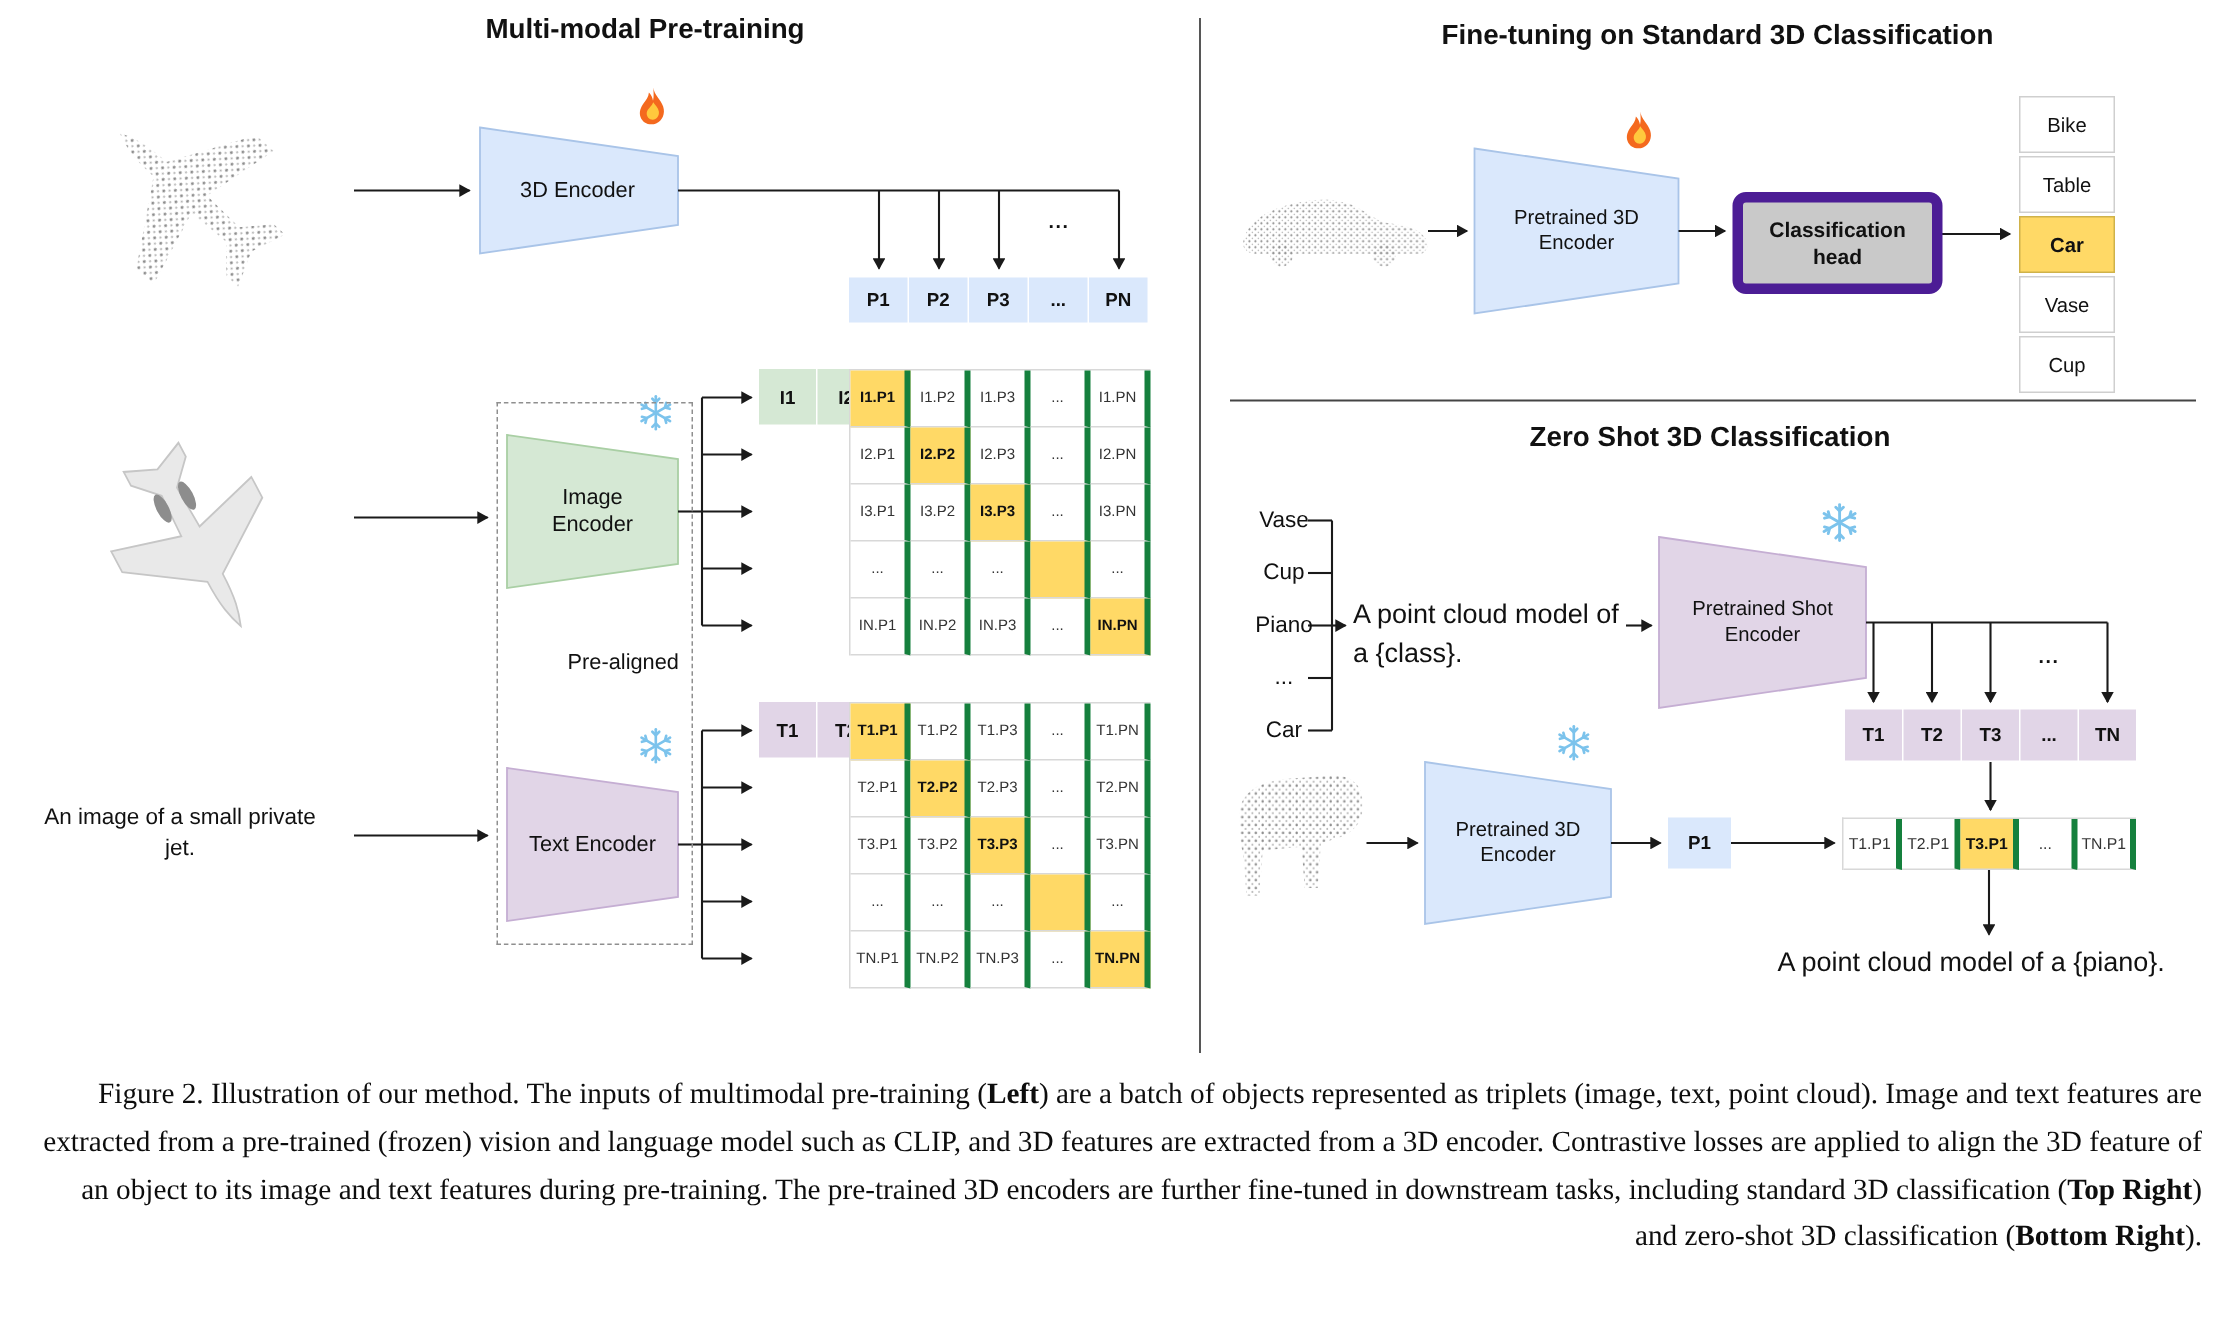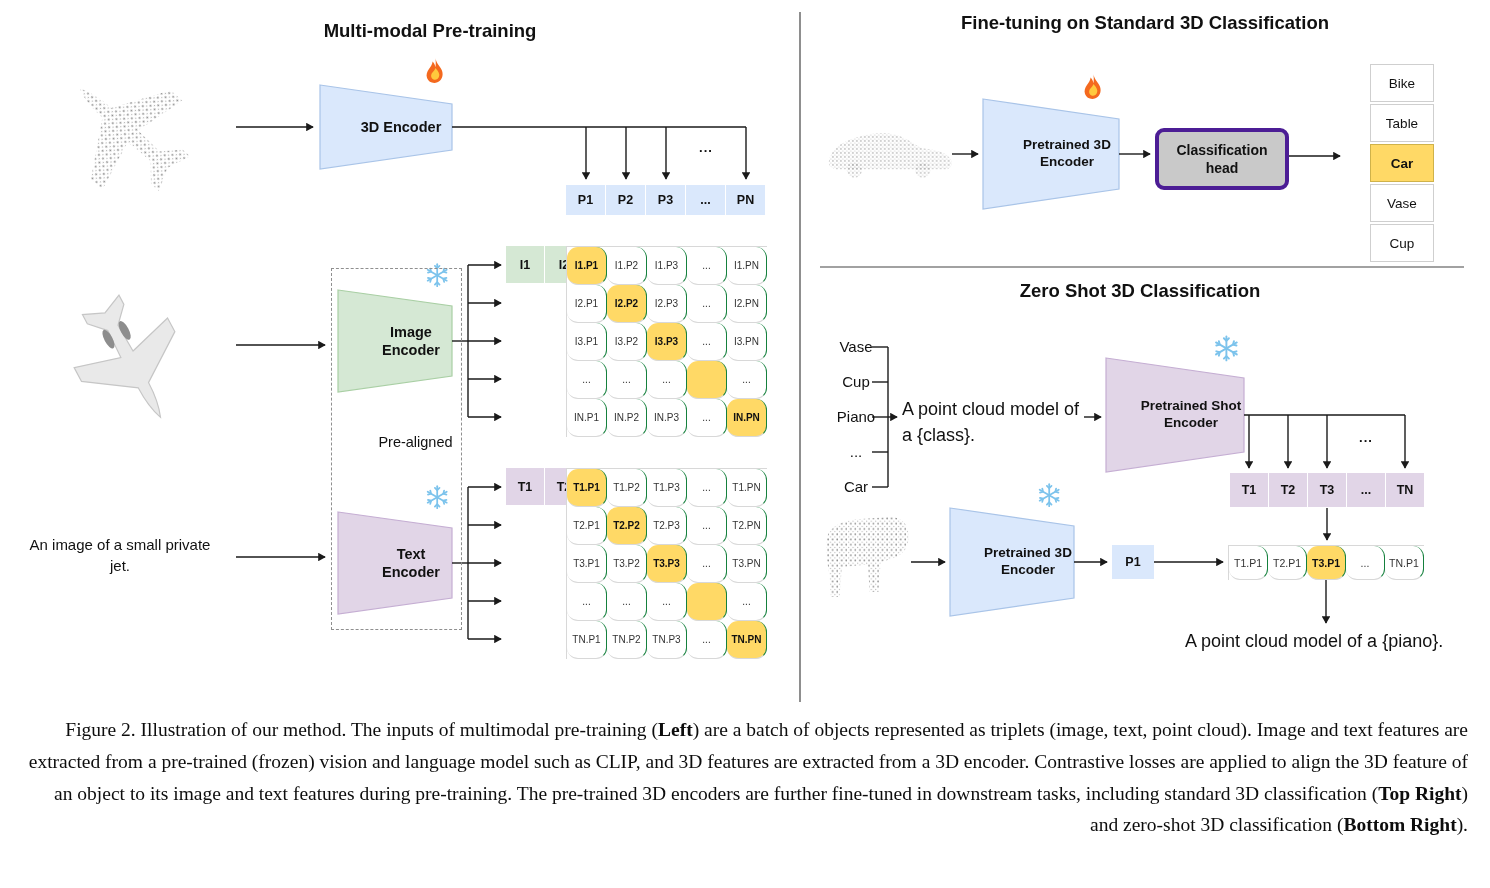--- a/index.html
+++ b/index.html
@@ -4,53 +4,53 @@
 <style>
   html,body{margin:0;padding:0;}
   body{
     width:1490px;height:888px;position:relative;overflow:hidden;
     background:#ffffff;color:#111;
     font-family:"Liberation Sans",sans-serif;
   }
   .abs{position:absolute;}
   .title{font-weight:700;font-size:18.5px;text-align:center;}
   .enc-label{display:flex;align-items:center;justify-content:center;text-align:center;
-    font-weight:700;font-size:14.5px;line-height:1.25;padding-left:16px;}
+    font-weight:400;font-size:14.5px;line-height:1.25;}
   .enc-label.sm{font-size:13.5px;}
   .dashedbox{border:1.6px dashed #8f8f8f;}
   .plain{font-size:15px;text-align:center;line-height:1.4;}
   .cellrow{display:flex;gap:1px;}
   .pcell{width:39px;height:30px;background:#dae8fc;display:flex;align-items:center;
     justify-content:center;font-weight:700;font-size:12.5px;}
   .lblcol{display:flex;flex-direction:row;gap:1px;}
   .lbl{width:38px;height:37px;display:flex;align-items:center;justify-content:center;
     font-weight:700;font-size:12.5px;}
   .green .lbl{background:#d5e8d4;}
   .purple .lbl{background:#e1d5e7;}
   .matrix{display:grid;grid-template-columns:repeat(5,40px);grid-auto-rows:38px;
     border-top:1px solid #d8d8d8;border-left:1px solid #d8d8d8;background:#fff;}
   .matrix .mcell:nth-of-type(6n+1){background:#ffd966;font-weight:700;color:#111;}
   .pmatrix{display:grid;grid-template-columns:repeat(5,39px);grid-auto-rows:34px;
     border-top:1px solid #d8d8d8;border-left:1px solid #d8d8d8;background:#fff;}
-  .mcell{border-right:1px solid #15803d;border-bottom:1px solid #d8d8d8;display:flex;
-    align-items:center;justify-content:center;font-size:10px;color:#333;border-radius:11px;}
+  .mcell{border-right:4px solid #15803d;border-bottom:1px solid #d8d8d8;display:flex;
+    align-items:center;justify-content:center;font-size:10px;color:#333;}
   .pmatrix .mcell{font-size:10.5px;}
   .mcell.hl{background:#ffd966;font-weight:700;color:#111;}
   .classlist{display:flex;flex-direction:column;gap:2px;}
   .classcell{width:62px;height:36px;border:1px solid #cfcfcf;background:#fff;display:flex;
-    align-items:center;justify-content:center;font-size:13.5px;margin-left:24px;}
+    align-items:center;justify-content:center;font-size:13.5px;}
   .classcell.hl{background:#ffd966;font-weight:700;border-color:#cfb24a;}
   .words{display:flex;flex-direction:column;gap:14px;width:60px;text-align:center;font-size:15px;}
   .word{height:21px;line-height:21px;}
   .trow{display:flex;gap:1px;}
   .tcell{width:38px;height:34px;background:#e1d5e7;display:flex;align-items:center;
     justify-content:center;font-weight:700;font-size:12.5px;}
   .p1cell{width:42px;height:34px;background:#dae8fc;display:flex;align-items:center;
     justify-content:center;font-weight:700;font-size:12.5px;}
-  .headbox{background:#c9c9c9;border:4px solid #4c1d95;border-radius:9px;display:flex;
+  .headbox{background:#c9c9c9;border:7px solid #4c1d95;border-radius:9px;display:flex;
     align-items:center;justify-content:center;font-weight:700;font-size:14px;
     text-align:center;line-height:1.3;}
   .dots{font-weight:700;font-size:13px;text-align:center;letter-spacing:1px;}
   .smalltext{font-size:18px;line-height:1.45;}
   .caption{font-family:"Liberation Serif",serif;font-size:19.5px;line-height:1.63;
     color:#0d0d0d;text-align:right;}
   .caption .b{font-weight:700;}
   svg.overlay{position:absolute;left:0;top:0;pointer-events:none;}
 </style>
 </head>
@@ -162,21 +162,21 @@
     <line x1="1327" y1="415" x2="1327" y2="468" marker-end="url(#ah)"></line>
     <line x1="1405" y1="415" x2="1405" y2="468" marker-end="url(#ah)"></line>
     <line x1="1327" y1="508" x2="1327" y2="540" marker-end="url(#ah)"></line>
     <line x1="911" y1="562" x2="945" y2="562" marker-end="url(#ah)"></line>
     <line x1="1074" y1="562" x2="1107" y2="562" marker-end="url(#ah)"></line>
     <line x1="1154" y1="562" x2="1223" y2="562" marker-end="url(#ah)"></line>
     <line x1="1326" y1="580" x2="1326" y2="623" marker-end="url(#ah)"></line>
   </g>
 </svg>
 
-<div class="abs title" style="left:190px;top:20px;width:480px;">Multi-modal Pre-training</div>
+<div class="abs title" style="left:190px;top:8px;width:480px;">Multi-modal Pre-training</div>
 
 <div class="abs enc-label" style="left:322px;top:85px;width:126px;height:84px;">3D Encoder</div>
 
 <div class="abs dashedbox" style="left:331px;top:268px;width:129px;height:360px;"></div>
 <div class="abs enc-label" style="left:352px;top:290px;width:86px;height:102px;text-align:center;">Image Encoder</div>
 <div class="abs plain" style="left:331px;top:432px;width:129px;font-size:14.5px;margin-left:20px;">Pre-aligned</div>
 <div class="abs enc-label" style="left:352px;top:512px;width:86px;height:102px;">Text Encoder</div>
 
 <div class="abs plain" style="left:26px;top:534px;width:188px;">An image of a small private jet.</div>
 

